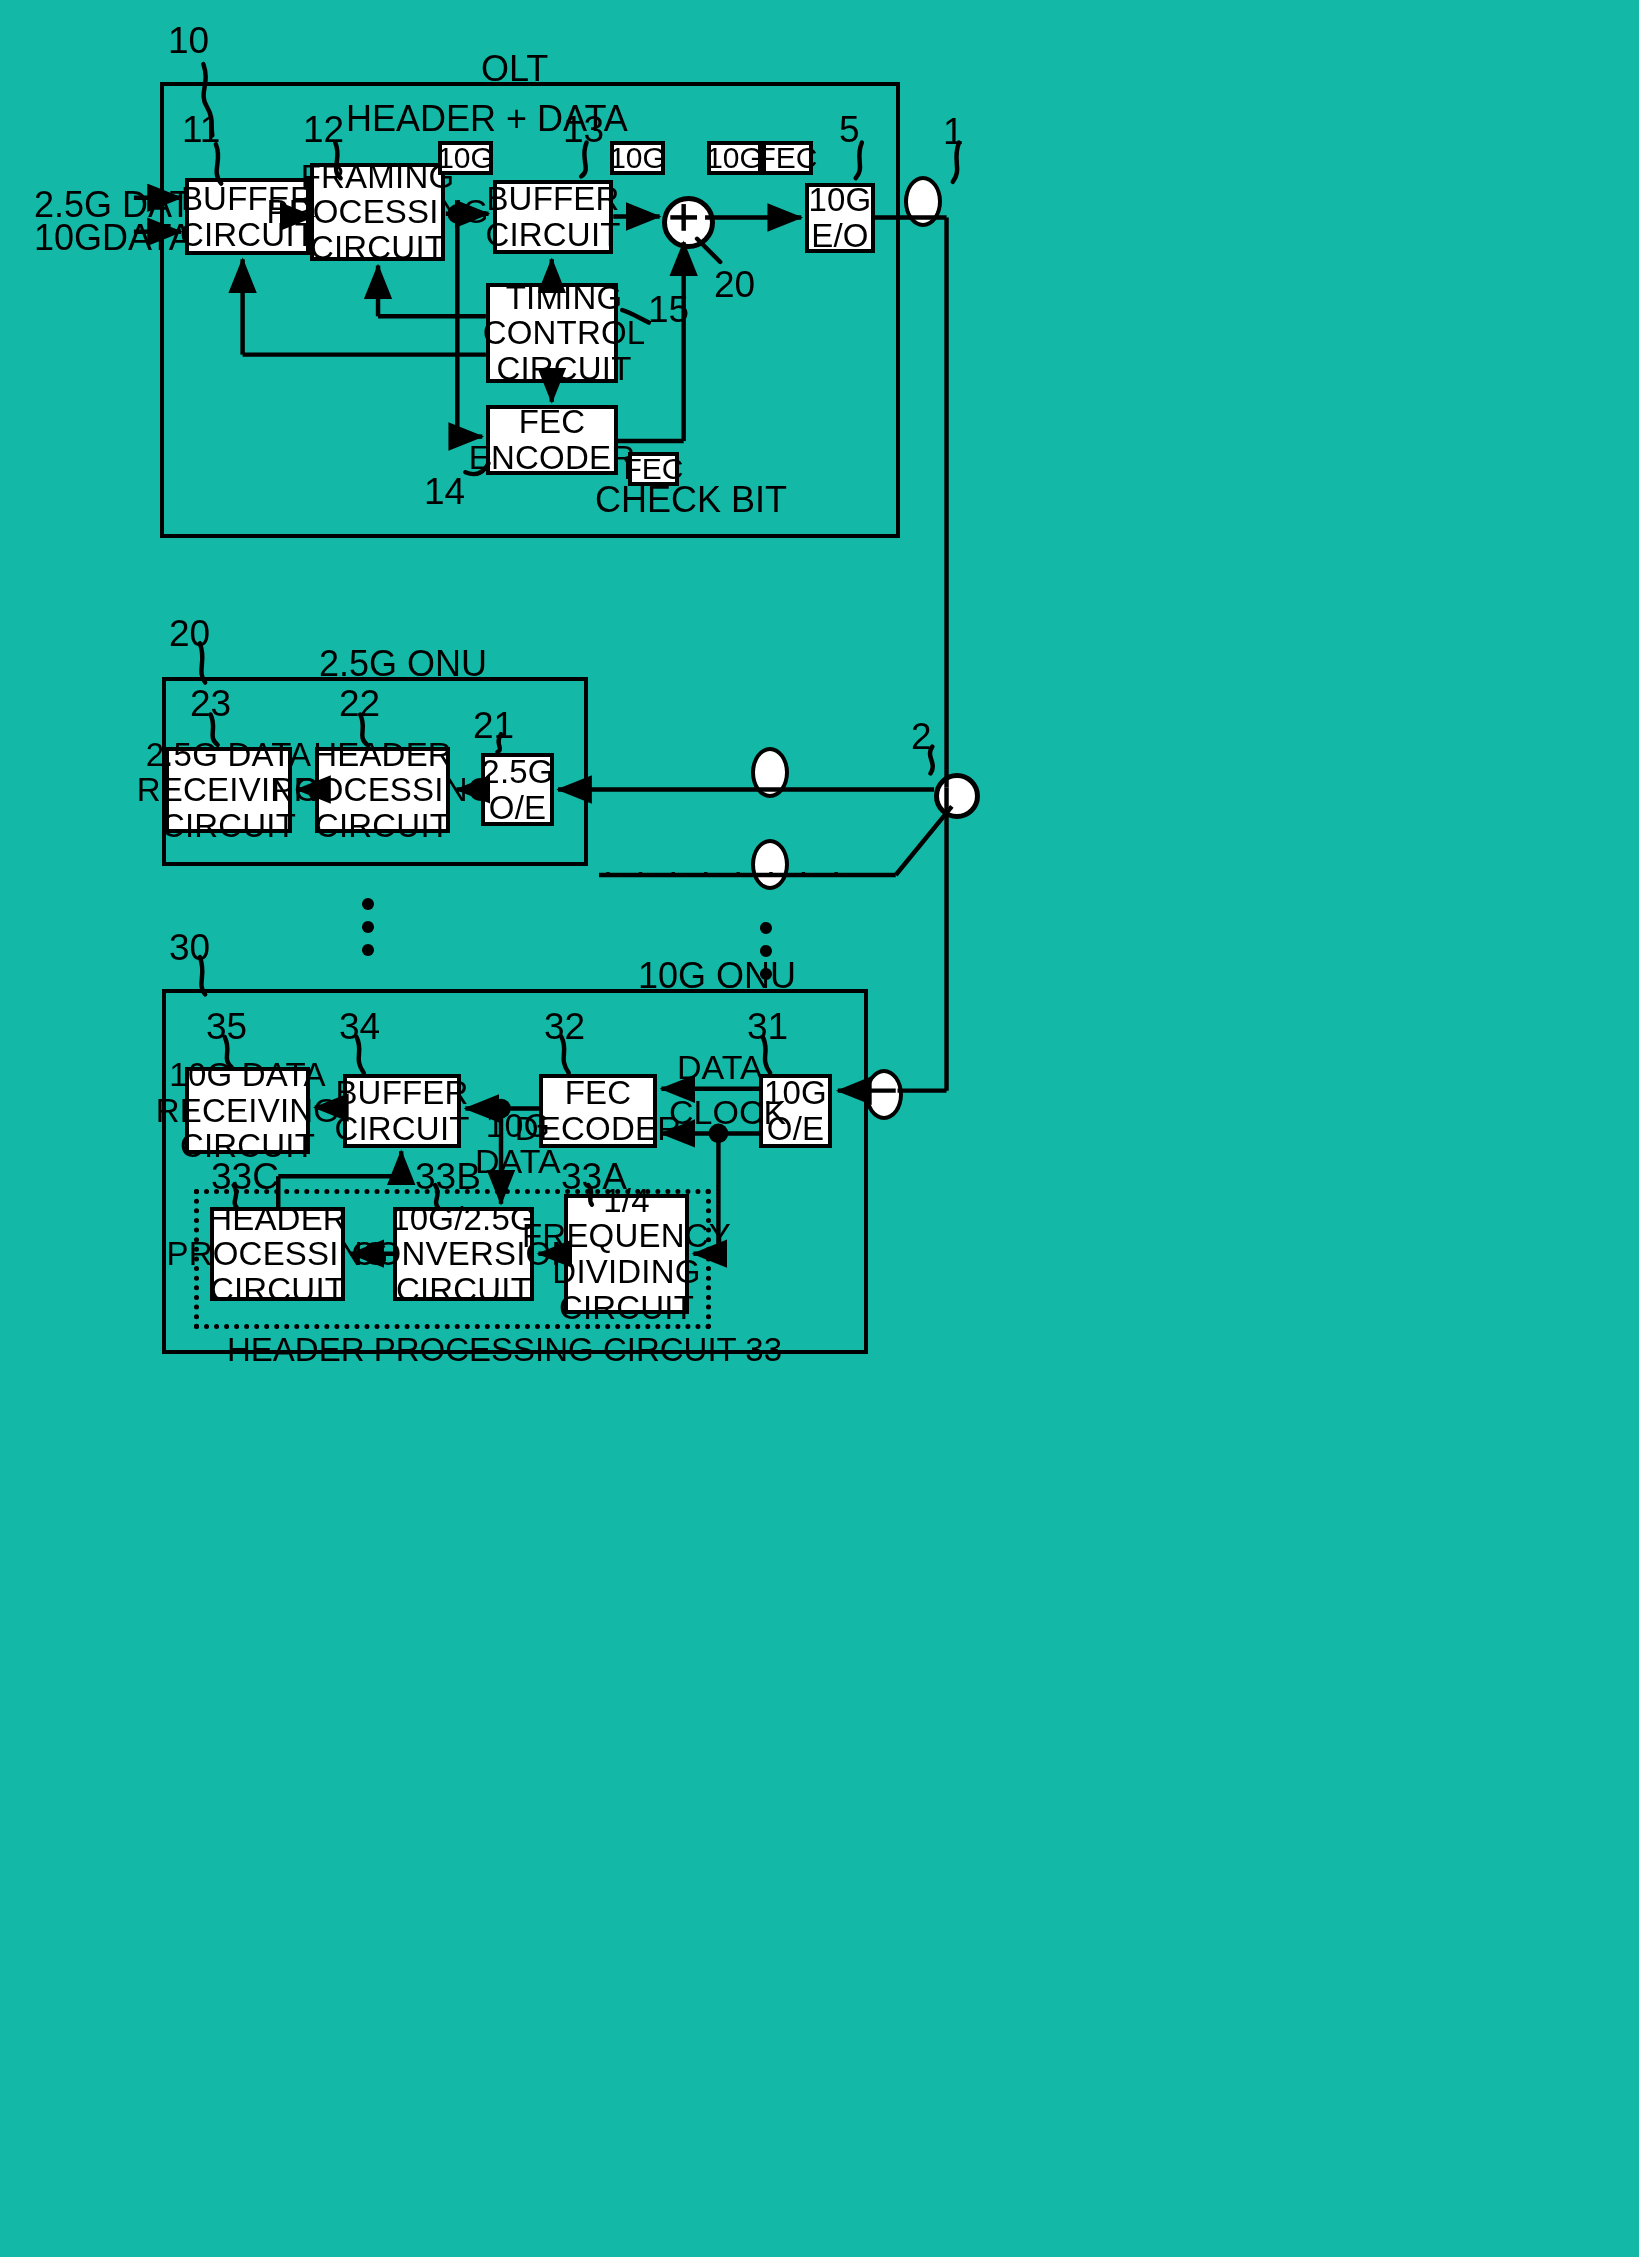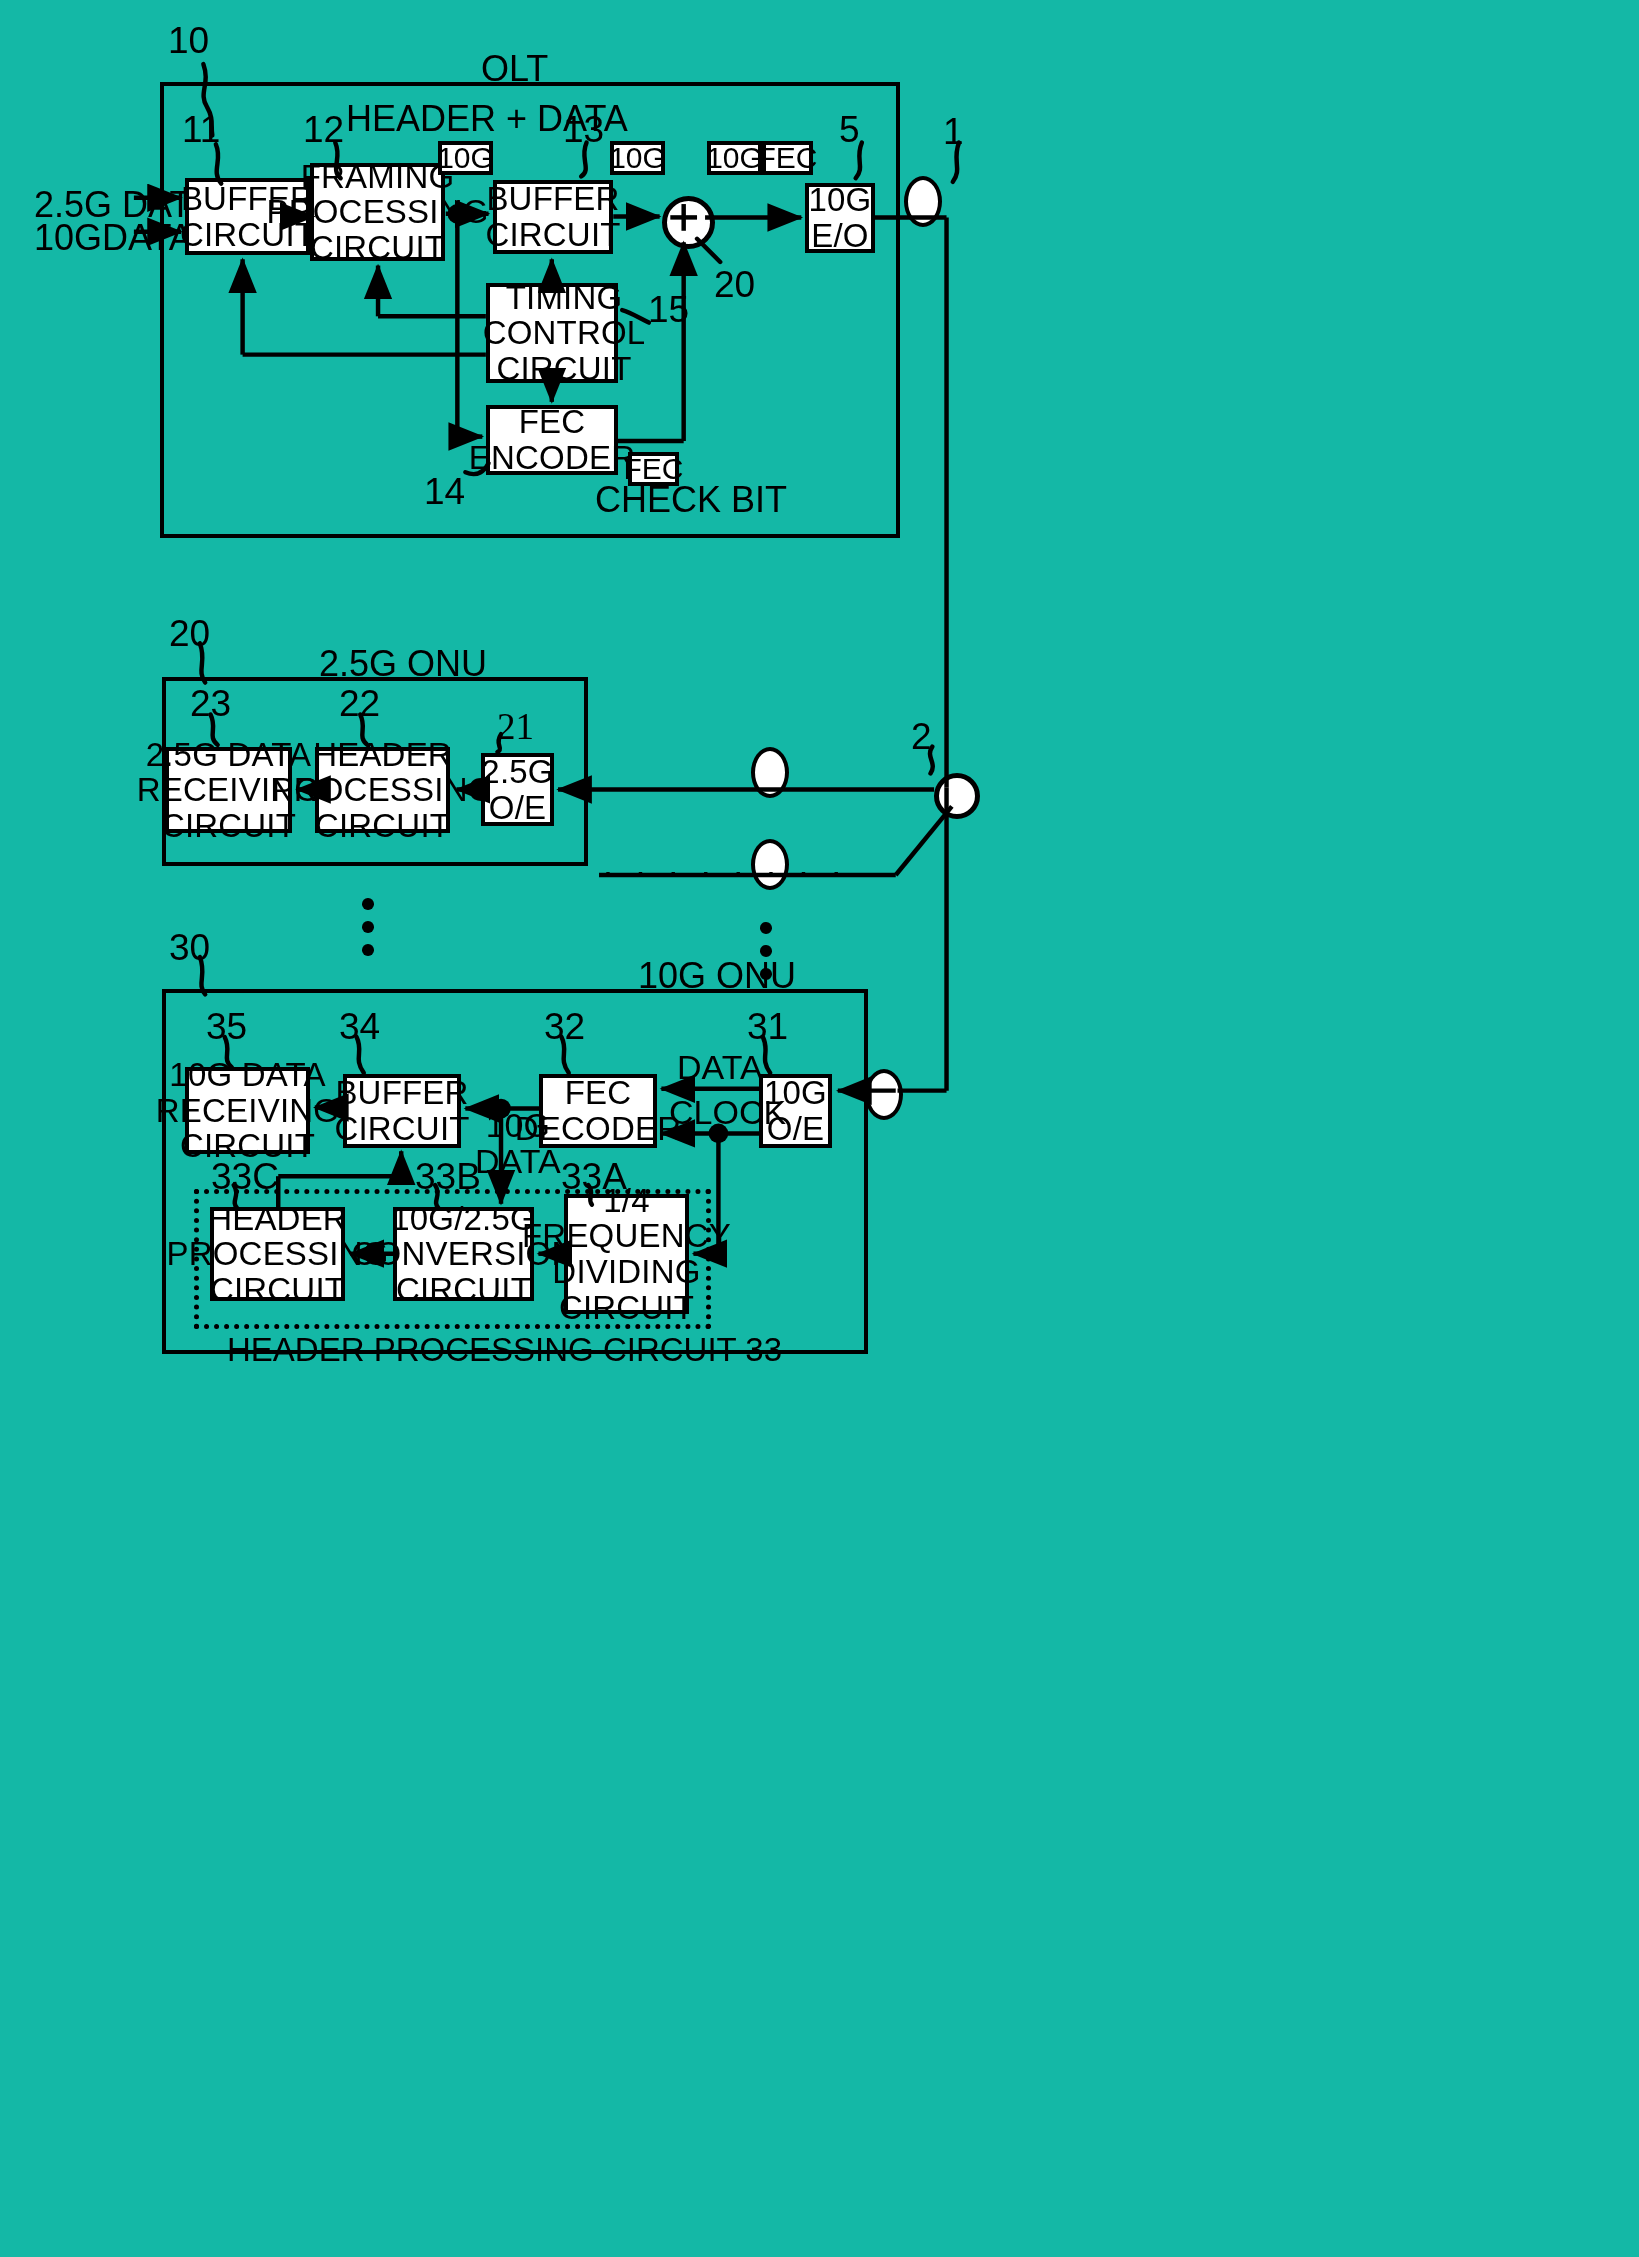--- a/index.html
+++ b/index.html
@@ -99,21 +99,21 @@
     <span>HEADER
 PROCESSING
 CIRCUIT</span>
   </div>
   <div class="num" style="left:339px;top:683px;">22</div>
 
   <div class="blk" style="left:481px;top:753px;width:73px;height:73px;">
     <span>2.5G
 O/E</span>
   </div>
-  <div class="num" style="left:497px;top:705px;font-family:Liberation Serif, serif;">21</div>
+  <div class="num" style="left:473px;top:705px;">21</div>
 
   <div class="outer" style="left:162px;top:989px;width:706px;height:365px;"></div>
   <div class="lbl" style="left:638px;top:955px;">10G ONU</div>
   <div class="num" style="left:169px;top:927px;">30</div>
 
   <div class="blk" style="left:185px;top:1067px;width:125px;height:87px;">
     <span>10G DATA
 RECEIVING
 CIRCUIT</span>
   </div>

